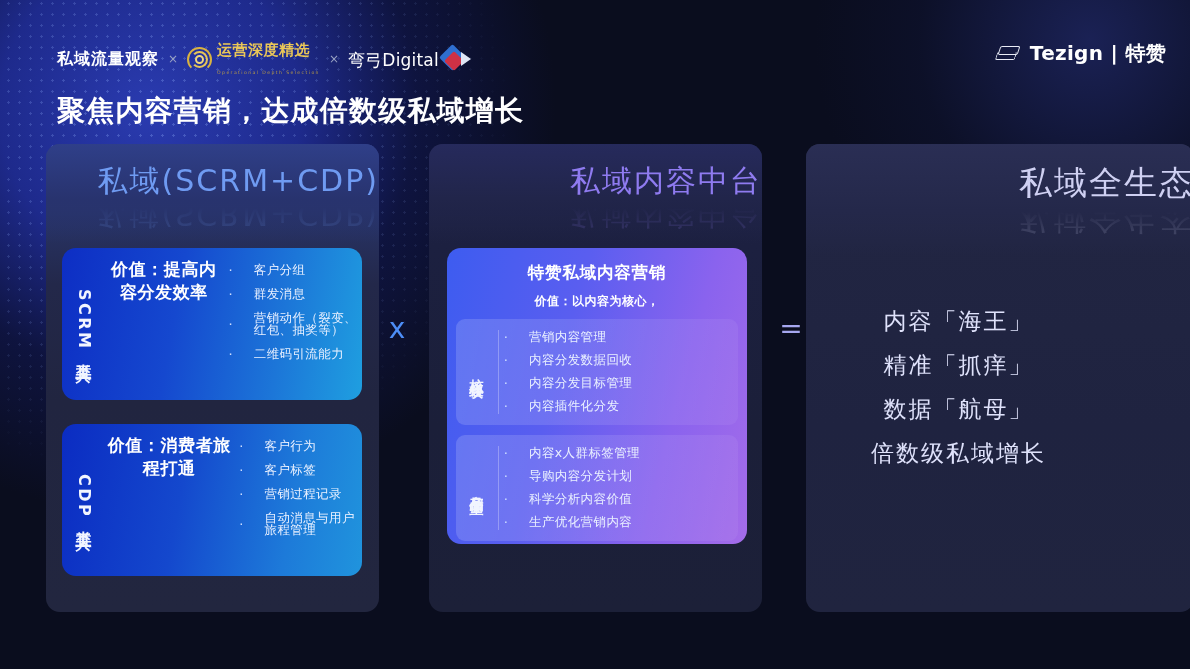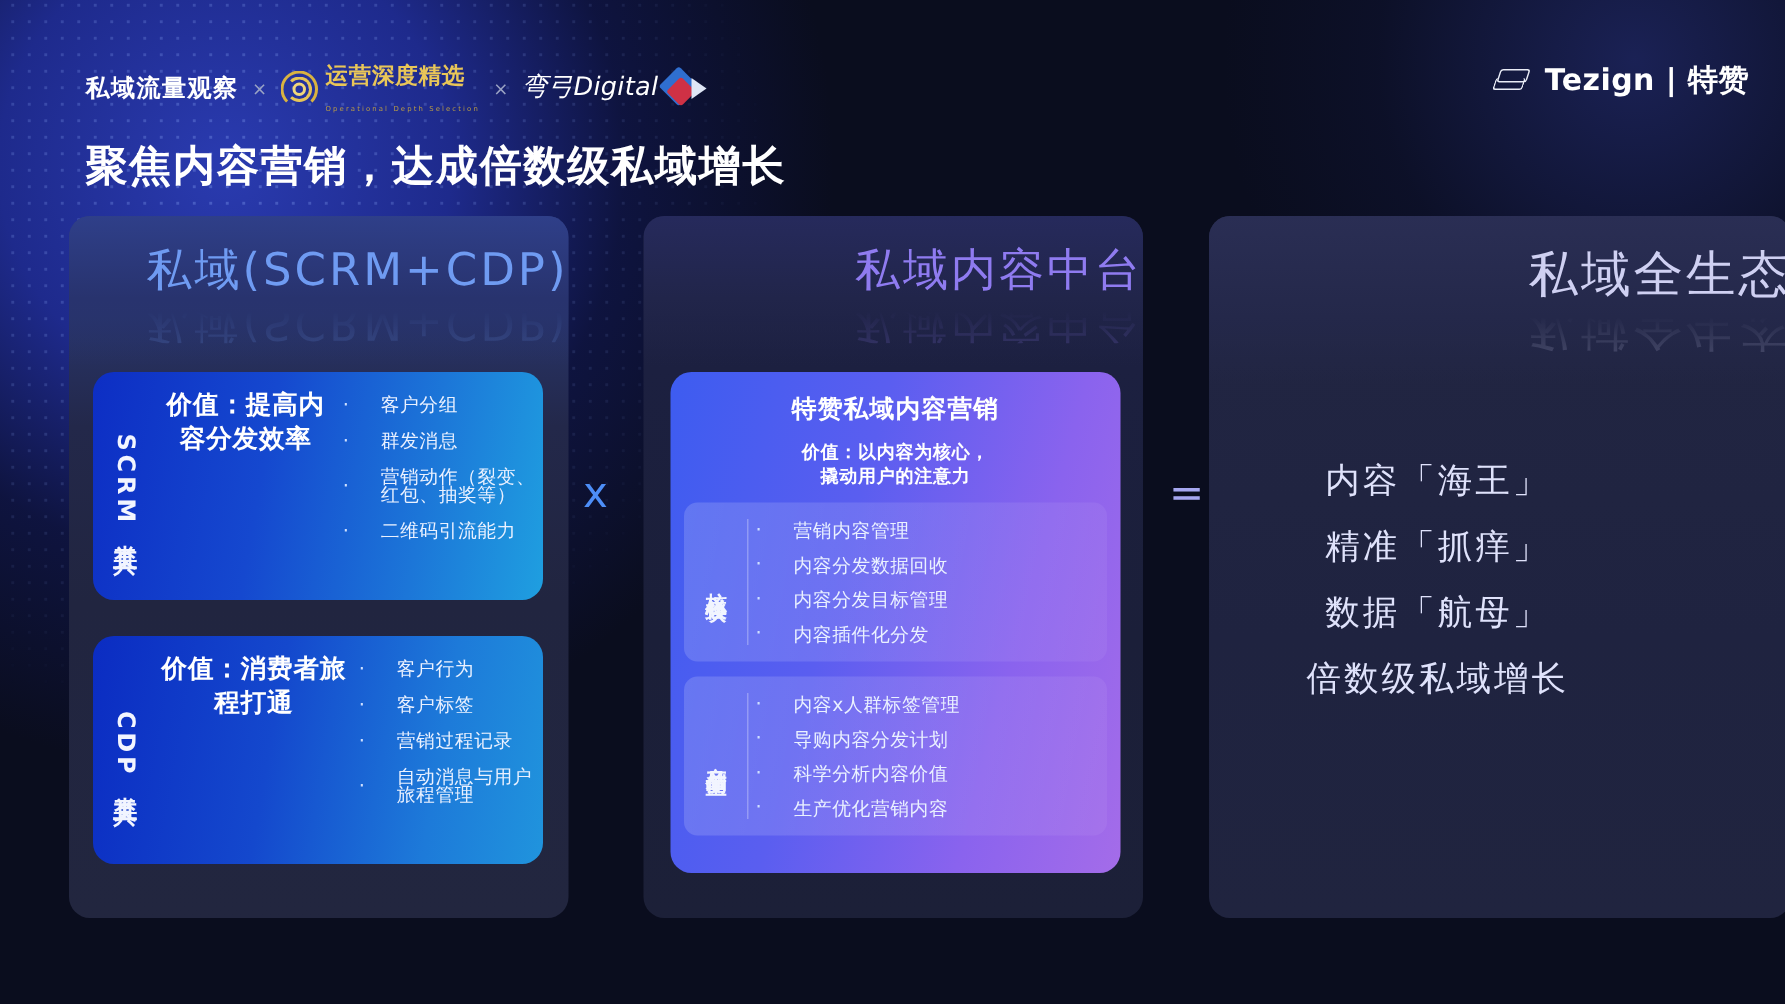--- a/index.html
+++ b/index.html
@@ -39,21 +39,21 @@
     font-family:"DejaVu Sans","Liberation Sans",sans-serif;
   }
   .logo-x{ font-size:12px; color:#9aa3c4; }
   #logo-ods{ display:flex; align-items:center; gap:5px; }
   .ods-mark{ width:25px; height:25px; position:relative; }
   .ods-mark .r1{ position:absolute; inset:0; border:2px solid #d9b341; border-radius:50%; border-bottom-color:transparent; }
   .ods-mark .r2{ position:absolute; inset:4px; border:2px solid #e6c557; border-radius:50%; border-left-color:transparent; }
   .ods-mark .r3{ position:absolute; inset:8px; border:2px solid #f0d77a; border-radius:50%; }
   .ods-cn{ font-size:15px; font-weight:bold; color:#e9c658; letter-spacing:.5px; line-height:1.05; }
   .ods-en{ font-size:4.6px; color:#b99c46; letter-spacing:1.4px; }
-  #logo-bow{ display:flex; align-items:flex-start; gap:4px;font-style:italic; }
+  #logo-bow{ display:flex; align-items:flex-end; gap:4px; }
   .bow-text{ font-size:17px; color:#fff; font-weight:500; letter-spacing:.2px; }
   .bow-mark{ width:28px; height:26px; position:relative; }
   .bow-mark .d1{
     position:absolute; left:0; top:2px; width:19px; height:19px; background:#2f6fd0;
     transform:rotate(45deg); border-radius:2px;
   }
   .bow-mark .d2{
     position:absolute; left:4px; top:8px; width:14px; height:14px; background:#cf3145;
     transform:rotate(45deg); border-radius:2px;
   }
@@ -161,21 +161,21 @@
     left:62px; top:248px; width:300px; height:152px;
     background:linear-gradient(100deg,#0d2ec4 0%, #1548cf 38%, #1c76d8 72%, #1f9fe0 100%);
   }
   #panel-cdp{
     left:62px; top:424px; width:300px; height:152px;
     background:linear-gradient(100deg,#0b2cc2 0%, #1448cd 40%, #1d7ad9 75%, #2094dd 100%);
   }
 
   
   #panel-marketing{
-    position:absolute; left:447px; top:248px; width:300px; height:334px;
+    position:absolute; left:447px; top:248px; width:300px; height:296px;
     border-radius:14px; padding:10px 9px 11px 9px;
     background:linear-gradient(105deg,#3d5cf0 0%, #5a5ef0 38%, #8a63ee 72%, #a46ce9 100%);
   }
   #panel-marketing .mk-title{
     text-align:center; color:#fff; font-weight:bold; font-size:16.5px; letter-spacing:.8px;
     margin-top:4px;
   }
   #panel-marketing .mk-sub{
     text-align:center; color:#fff; font-weight:bold; font-size:12px; letter-spacing:.5px;
     line-height:1.35; margin-top:9px;
@@ -326,21 +326,20 @@
           <span class="txt">自动消息与用户旅程管理</span>
         </li>
     </ul>
   </div>
 </div>
 
 <div id="panel-marketing">
   <div class="mk-title">特赞私域内容营销</div>
   <div class="mk-sub">
     <div>价值：以内容为核心，</div>
-    <div>撬动用户的注意力</div>
   </div>
 
   <div class="sub-panel">
     <div class="panel-side">
       <span>核心模块</span>
     </div>
     <div class="sub-divider"></div>
     <div class="panel-body">
       <ul class="bullets">
         <li>

